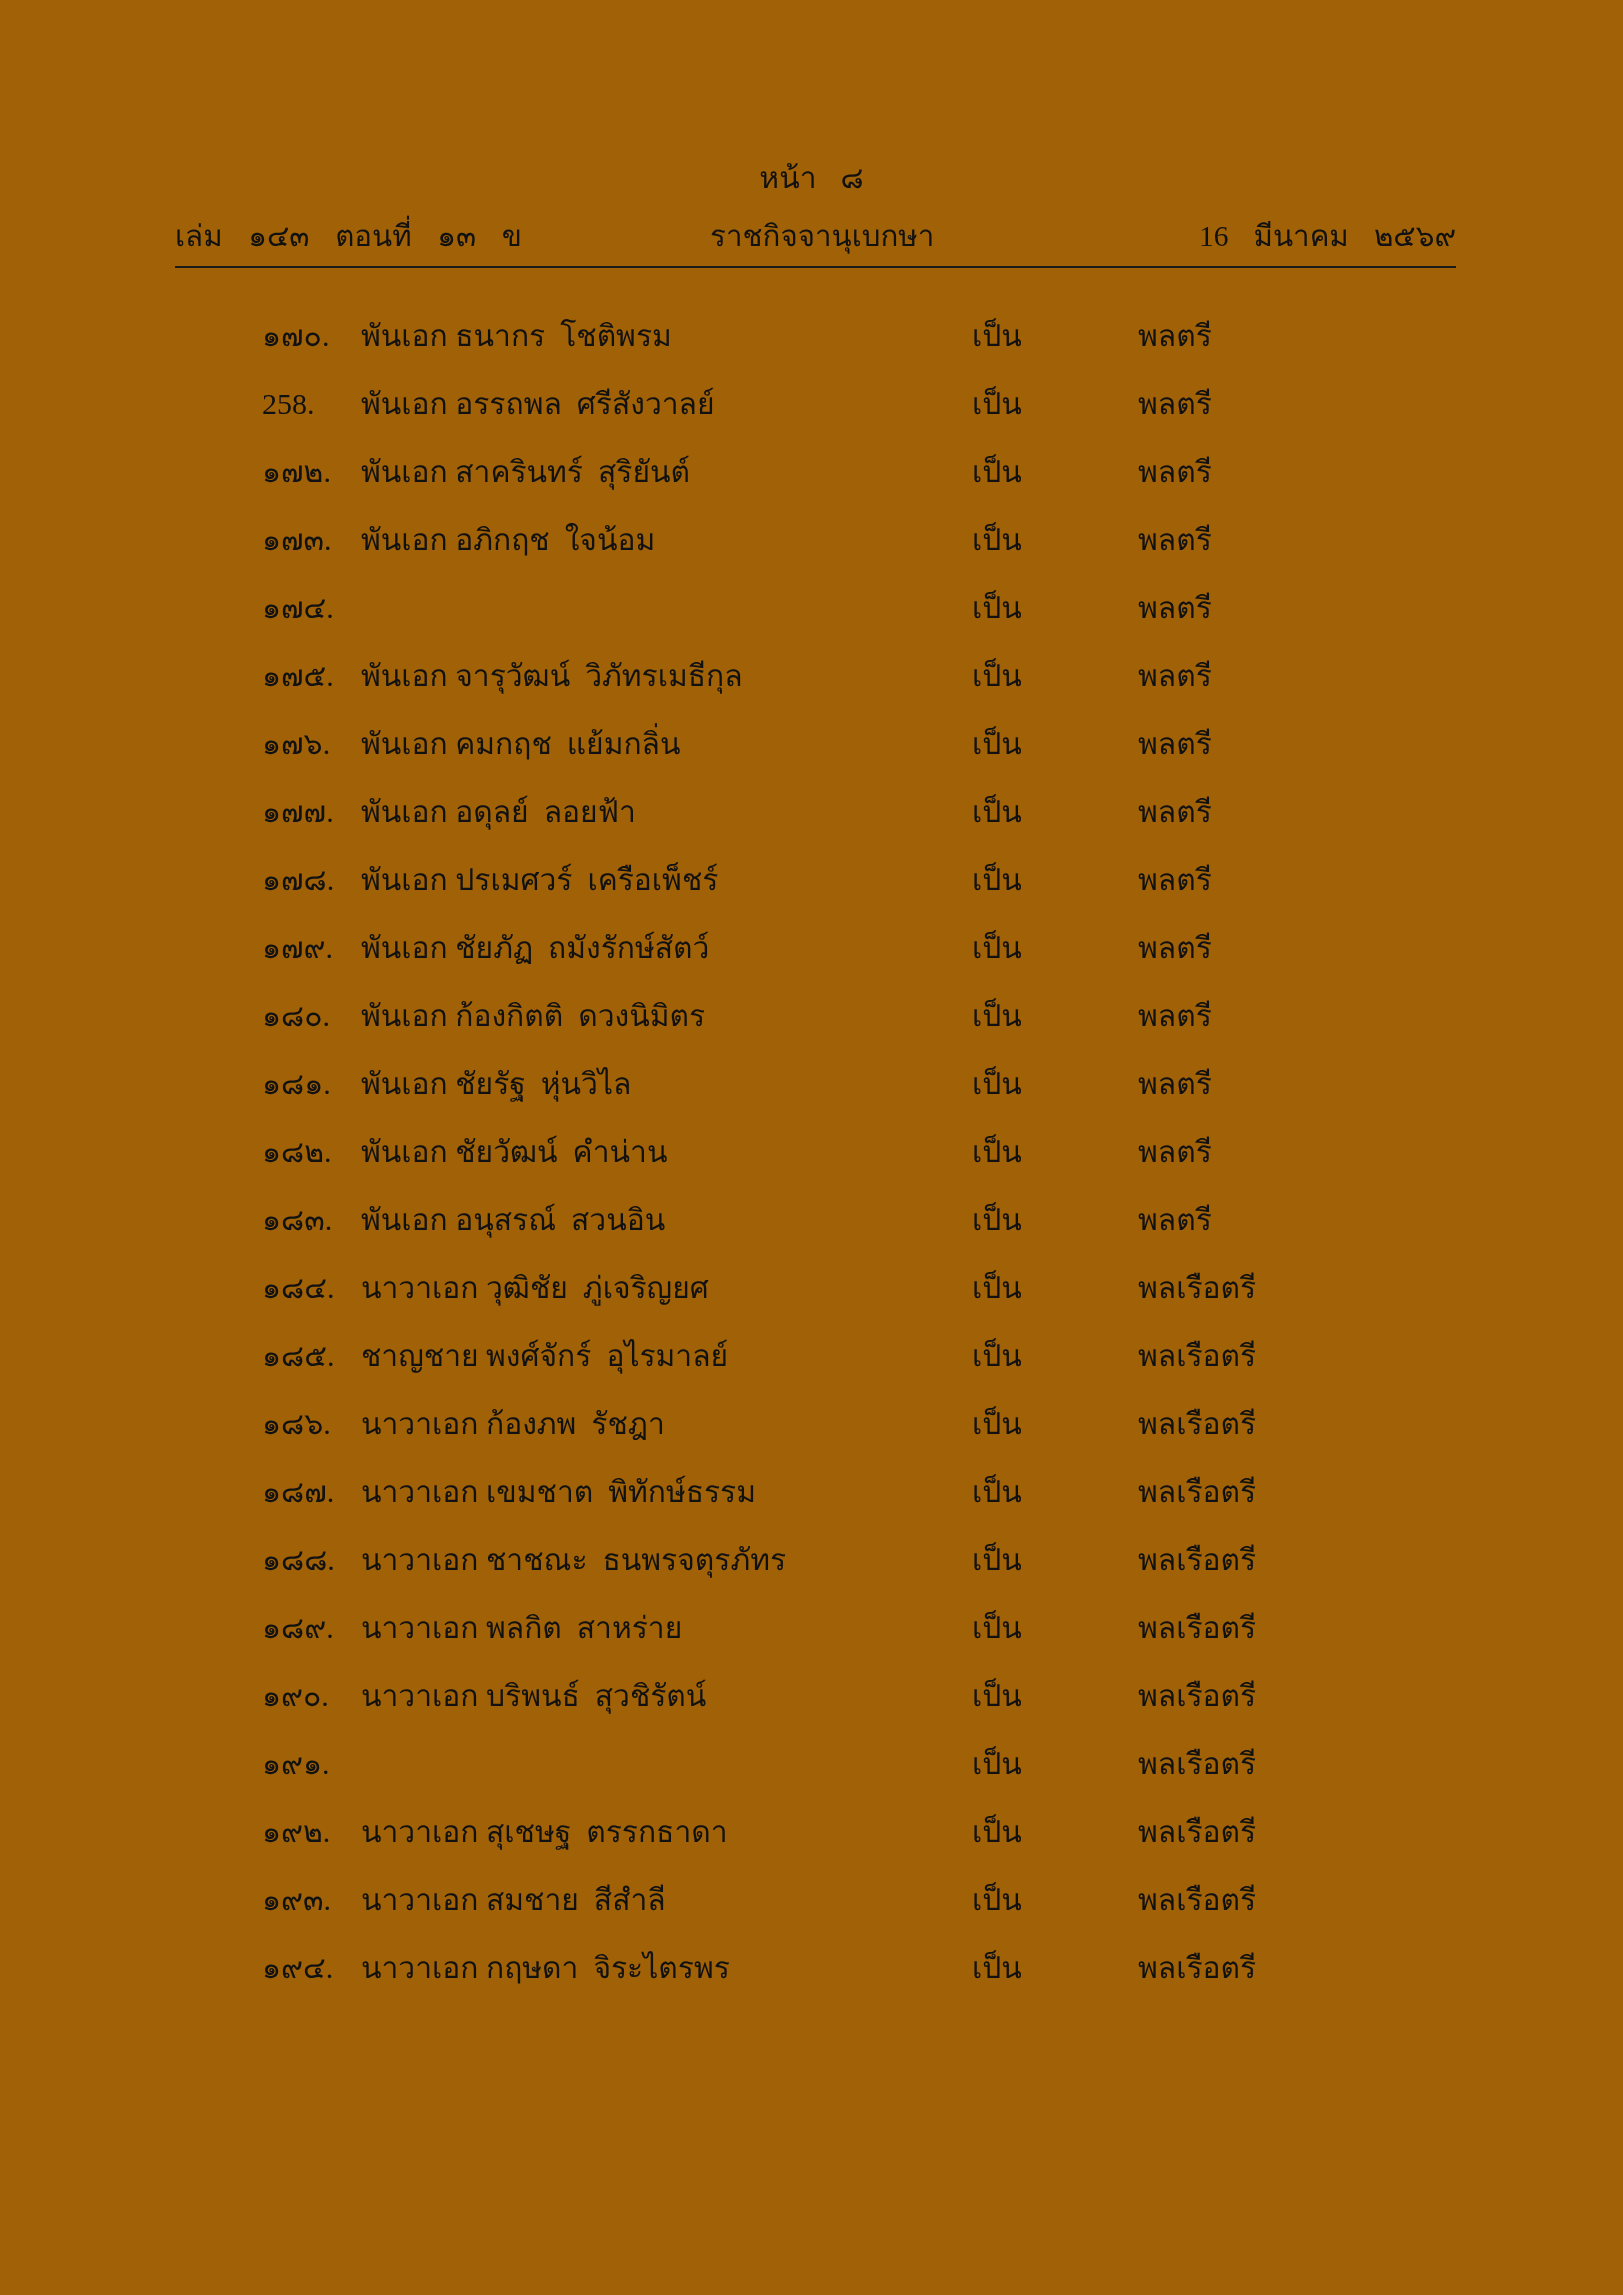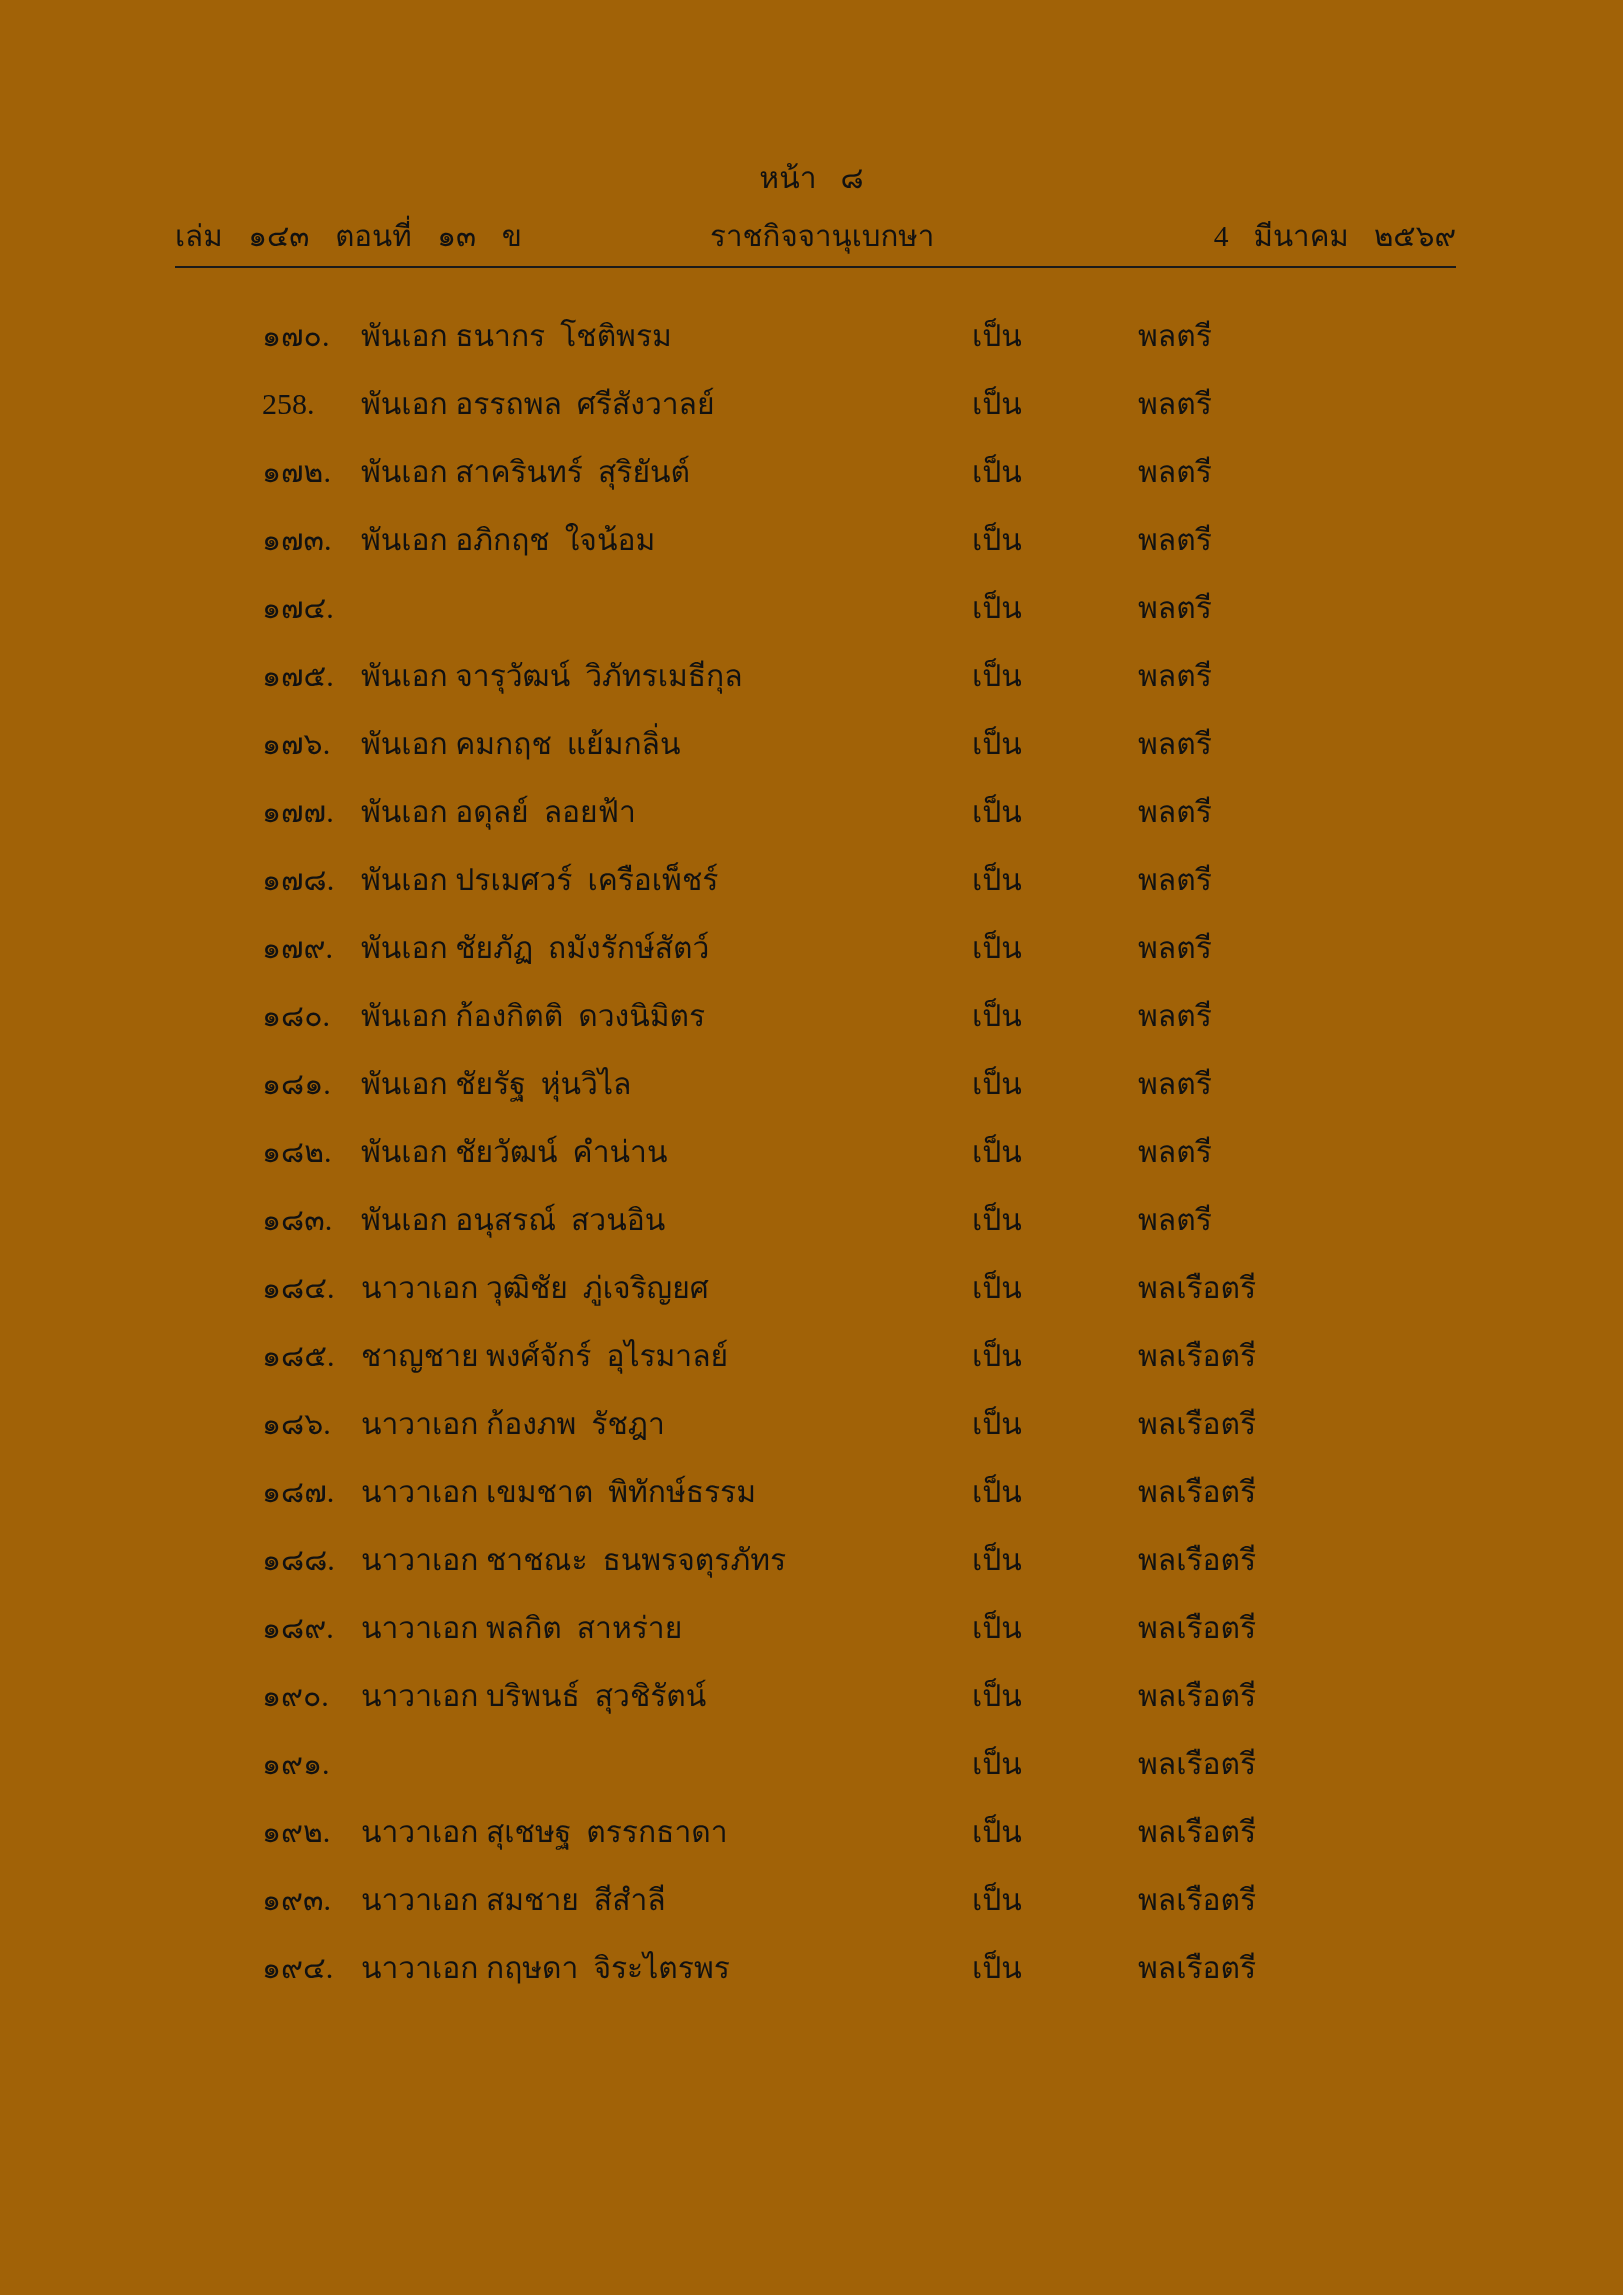--- a/index.html
+++ b/index.html
@@ -88,21 +88,21 @@
 </head>
 <body>
 
 <div class="page">
 
   <div class="page-label">หน้า ๘</div>
 
   <div class="masthead">
     <span class="m-left">เล่ม ๑๔๓ ตอนที่ ๑๓ ข</span>
     <span class="m-center">ราชกิจจานุเบกษา</span>
-    <span class="m-right">4 มีนาคม ๒๕๖๙</span>
+    <span class="m-right">16 มีนาคม ๒๕๖๙</span>
   </div>
 
   <div class="rule"></div>
 
   <div class="rows" id="rows">
   <div class="row">
     <span class="c-no">๑๗๐.</span>
     <span class="c-name">พันเอก ธนากร  โชติพรม</span>
     <span class="c-verb">เป็น</span>
     <span class="c-rank">พลตรี</span>

